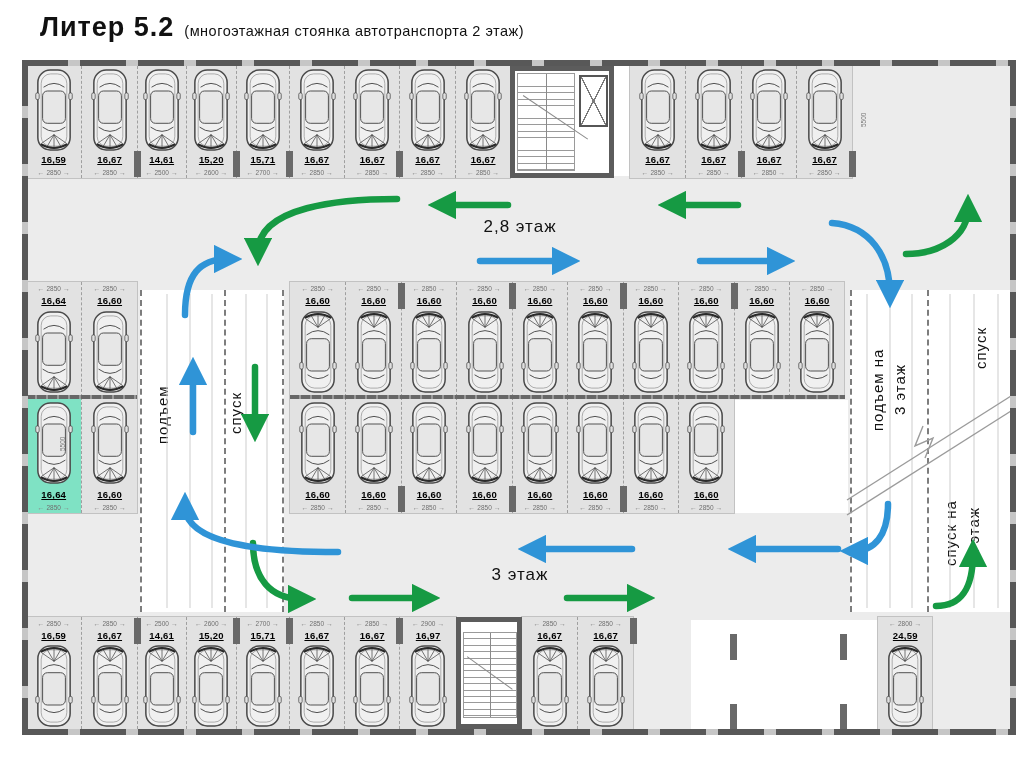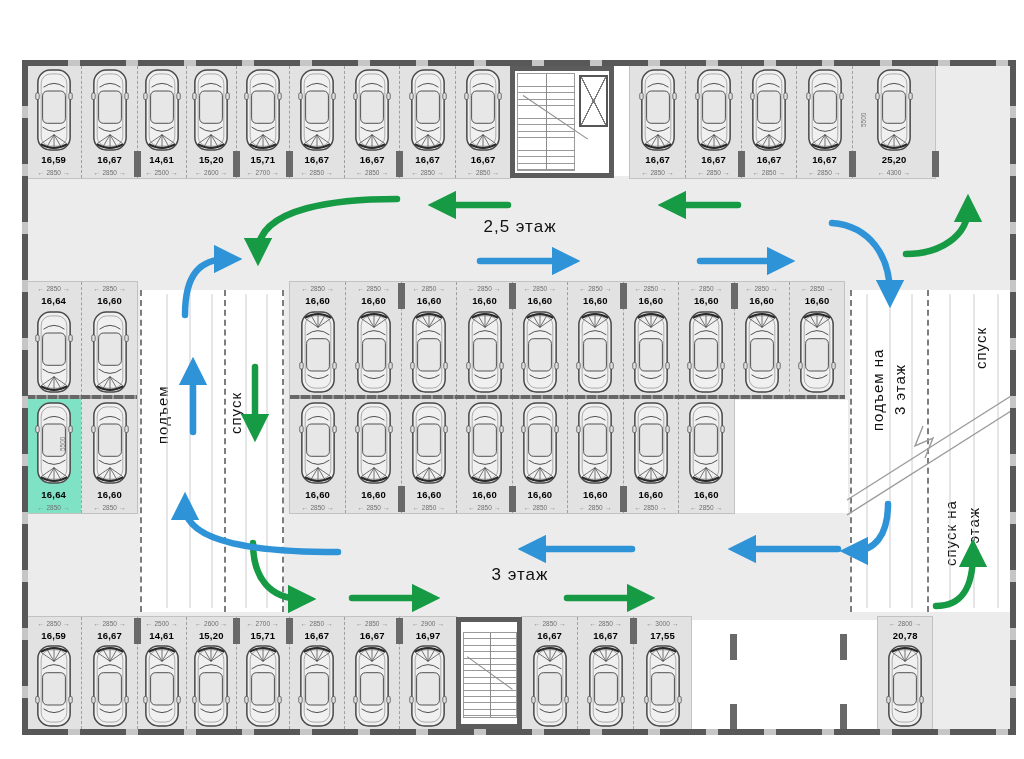--- a/index.html
+++ b/index.html
@@ -20,21 +20,21 @@
   .white{position:absolute;background:#fff;}
 
   
   .g{position:absolute;display:flex;align-items:stretch;background:#e2e2e2;outline:1px solid #c2c2c2;}
   .spot{position:relative;display:flex;flex-direction:column;box-sizing:border-box;background:#e2e2e2;}
   .spot + .spot{border-left:1px dashed #9f9f9f;}
   .spot.hl{background:#7fe2c4;}
   .car{flex:1;display:flex;align-items:center;justify-content:center;overflow:hidden;}
   .car svg{display:block;}
   .face-up .car svg{transform:scaleY(-1);}
-  .val{height:13px;line-height:13px;font-size:9.5px;font-weight:700;text-align:center;letter-spacing:.2px;color:#000;}
+  .val{height:13px;line-height:13px;font-size:9.5px;font-weight:700;text-decoration:underline;text-align:center;letter-spacing:.2px;color:#000;}
   .dim{height:12px;font-size:6.5px;color:#707070;display:flex;align-items:center;justify-content:center;gap:2px;white-space:nowrap;}
   .dim::before{content:"←";font-size:7px;color:#8a8a8a;}
   .dim::after{content:"→";font-size:7px;color:#8a8a8a;}
   .lb .car{order:0}.lb .val{order:1}.lb .dim{order:2}
   .lt .dim{order:0}.lt .val{order:1}.lt .car{order:2}
   .pil{position:absolute;right:-4px;width:7px;height:26px;background:#696969;z-index:4;}
   .lb .pil{bottom:1px;} .lt .pil{top:1px;}
 
   
   .ramp{position:absolute;background:#fff;z-index:1;}
@@ -59,20 +59,22 @@
      linear-gradient(to bottom right,transparent calc(50% - .7px),#7a7a7a calc(50% - .7px) calc(50% + .7px),transparent calc(50% + .7px)),#fff;}
 
   .divwall{position:absolute;height:4px;background:repeating-linear-gradient(90deg,#676767 0 9px,#9a9a9a 9px 11px);z-index:3;}
   .col{position:absolute;width:7px;height:26px;background:#696969;z-index:4;}
   .overlay{position:absolute;left:0;top:0;z-index:6;pointer-events:none;}
 </style>
 </head>
 <body>
 
 <div class="title">
+  <span class="main">Литер 5.2</span>
+  <span class="sub">(многоэтажная стоянка автотранспорта 2 этаж)</span>
 </div>
 
 <div class="plan">
 
   <div class="white" style="left:669px;top:560px;width:187px;height:112px;"></div>
   <div class="white" style="left:712px;top:340px;width:114px;height:113px;"></div>
   <div class="white" style="left:590px;top:4px;width:18px;height:112px;"></div>
 
   <div class="ramp" style="left:118px;top:230px;width:140px;height:322px;border-left:2px dashed #7d7d7d;border-right:2px dashed #7d7d7d;">
     <div class="lane" style="left:0;width:82px;"></div>
@@ -84,21 +86,21 @@
   <div class="ramp" style="left:828px;top:230px;width:160px;height:322px;border-left:2px dashed #7d7d7d;">
     <div class="lane" style="left:0;width:75px;"></div>
     <div class="lane dashed" style="left:75px;right:0;"></div>
   </div>
   <div class="vtext" style="left:847px;top:245px;height:170px;">подъем на</div>
   <div class="vtext" style="left:869px;top:245px;height:170px;">3 этаж</div>
   <div class="vtext" style="left:950px;top:235px;height:105px;">спуск</div>
   <div class="vtext" style="left:920px;top:398px;height:150px;">спуск на</div>
   <div class="vtext" style="left:943px;top:398px;height:150px;">1 этаж</div>
 
-  <div class="floorlab" style="left:428px;top:157px;">2,5 этаж</div>
+  <div class="floorlab" style="left:428px;top:157px;">2,8 этаж</div>
   <div class="floorlab" style="left:428px;top:505px;">3 этаж</div>
 
   <div class="vdim" style="left:838px;top:18px;height:84px;">5500</div>
   <div class="vdim" style="left:37px;top:352px;height:64px;">5500</div>
 
   <div class="g lb" style="left:4px;top:6px;height:112px;">
 
       <div class="spot" style="width: 55.4475px;">
         <div class="car">
           <svg width="38" height="84" viewBox="0 0 40 88">
@@ -341,38 +343,20 @@
             <path d="M6 80 Q20 88 34 80" fill="none" stroke="#2a2a2a" stroke-width="2.2"></path>
             <rect x="0.8" y="26" width="3.6" height="7" rx="1.5" fill="#e0e0e0" stroke="#4a4a4a" stroke-width="0.8"></rect>
             <rect x="35.6" y="26" width="3.6" height="7" rx="1.5" fill="#e0e0e0" stroke="#4a4a4a" stroke-width="0.8"></rect>
           </svg>
         </div>
         <div class="val">16,67</div>
         <div class="dim">2850</div>
         <span class="pil"></span>
       </div>
 
-      <div class="spot" style="width: 83.6576px;">
-        <div class="car">
-          <svg width="38" height="84" viewBox="0 0 40 88">
-            <rect x="3" y="2" width="34" height="84" rx="13" fill="#f0f0f0" stroke="#4a4a4a" stroke-width="1.6"></rect>
-            <rect x="6.5" y="6" width="27" height="76" rx="10" fill="none" stroke="#8a8a8a" stroke-width="0.7"></rect>
-            <path d="M9 20 Q20 12 31 20" fill="none" stroke="#4a4a4a" stroke-width="1"></path>
-            <rect x="8" y="24" width="24" height="34" rx="5" fill="#e7e7e7" stroke="#4a4a4a" stroke-width="1"></rect>
-            <path d="M8 62 Q20 71 32 62" fill="none" stroke="#4a4a4a" stroke-width="1"></path>
-            <path d="M20 70 L7 79 M20 70 L13 82 M20 70 L20 83 M20 70 L27 82 M20 70 L33 79" stroke="#4a4a4a" stroke-width="0.8" fill="none"></path>
-            <path d="M6 80 Q20 88 34 80" fill="none" stroke="#2a2a2a" stroke-width="2.2"></path>
-            <rect x="0.8" y="26" width="3.6" height="7" rx="1.5" fill="#e0e0e0" stroke="#4a4a4a" stroke-width="0.8"></rect>
-            <rect x="35.6" y="26" width="3.6" height="7" rx="1.5" fill="#e0e0e0" stroke="#4a4a4a" stroke-width="0.8"></rect>
-          </svg>
-        </div>
-        <div class="val">25,20</div>
-        <div class="dim">4300</div>
-        <span class="pil"></span>
-      </div>
 
     </div>
   <div class="g lt face-up" style="left:268px;top:222px;height:115px;">
       <div class="spot" style="width: 55.4475px;">
         <div class="car">
           <svg width="38" height="84" viewBox="0 0 40 88">
             <rect x="3" y="2" width="34" height="84" rx="13" fill="#f0f0f0" stroke="#4a4a4a" stroke-width="1.6"></rect>
             <rect x="6.5" y="6" width="27" height="76" rx="10" fill="none" stroke="#8a8a8a" stroke-width="0.7"></rect>
             <path d="M9 20 Q20 12 31 20" fill="none" stroke="#4a4a4a" stroke-width="1"></path>
             <rect x="8" y="24" width="24" height="34" rx="5" fill="#e7e7e7" stroke="#4a4a4a" stroke-width="1"></rect>
@@ -975,56 +959,38 @@
             <path d="M6 80 Q20 88 34 80" fill="none" stroke="#2a2a2a" stroke-width="2.2"></path>
             <rect x="0.8" y="26" width="3.6" height="7" rx="1.5" fill="#e0e0e0" stroke="#4a4a4a" stroke-width="0.8"></rect>
             <rect x="35.6" y="26" width="3.6" height="7" rx="1.5" fill="#e0e0e0" stroke="#4a4a4a" stroke-width="0.8"></rect>
           </svg>
         </div>
         <div class="val">16,67</div>
         <div class="dim">2850</div>
         <span class="pil"></span>
       </div>
 
-      <div class="spot" style="width: 58.3658px;">
-        <div class="car">
-          <svg width="38" height="84" viewBox="0 0 40 88">
-            <rect x="3" y="2" width="34" height="84" rx="13" fill="#f0f0f0" stroke="#4a4a4a" stroke-width="1.6"></rect>
-            <rect x="6.5" y="6" width="27" height="76" rx="10" fill="none" stroke="#8a8a8a" stroke-width="0.7"></rect>
-            <path d="M9 20 Q20 12 31 20" fill="none" stroke="#4a4a4a" stroke-width="1"></path>
-            <rect x="8" y="24" width="24" height="34" rx="5" fill="#e7e7e7" stroke="#4a4a4a" stroke-width="1"></rect>
-            <path d="M8 62 Q20 71 32 62" fill="none" stroke="#4a4a4a" stroke-width="1"></path>
-            <path d="M20 70 L7 79 M20 70 L13 82 M20 70 L20 83 M20 70 L27 82 M20 70 L33 79" stroke="#4a4a4a" stroke-width="0.8" fill="none"></path>
-            <path d="M6 80 Q20 88 34 80" fill="none" stroke="#2a2a2a" stroke-width="2.2"></path>
-            <rect x="0.8" y="26" width="3.6" height="7" rx="1.5" fill="#e0e0e0" stroke="#4a4a4a" stroke-width="0.8"></rect>
-            <rect x="35.6" y="26" width="3.6" height="7" rx="1.5" fill="#e0e0e0" stroke="#4a4a4a" stroke-width="0.8"></rect>
-          </svg>
-        </div>
-        <div class="val">17,55</div>
-        <div class="dim">3000</div>
-
-      </div>
     </div>
   <div class="g lt face-up" style="left:856px;top:557px;height:112px;">
 
       <div class="spot" style="width: 54.4747px;">
         <div class="car">
           <svg width="38" height="84" viewBox="0 0 40 88">
             <rect x="3" y="2" width="34" height="84" rx="13" fill="#f0f0f0" stroke="#4a4a4a" stroke-width="1.6"></rect>
             <rect x="6.5" y="6" width="27" height="76" rx="10" fill="none" stroke="#8a8a8a" stroke-width="0.7"></rect>
             <path d="M9 20 Q20 12 31 20" fill="none" stroke="#4a4a4a" stroke-width="1"></path>
             <rect x="8" y="24" width="24" height="34" rx="5" fill="#e7e7e7" stroke="#4a4a4a" stroke-width="1"></rect>
             <path d="M8 62 Q20 71 32 62" fill="none" stroke="#4a4a4a" stroke-width="1"></path>
             <path d="M20 70 L7 79 M20 70 L13 82 M20 70 L20 83 M20 70 L27 82 M20 70 L33 79" stroke="#4a4a4a" stroke-width="0.8" fill="none"></path>
             <path d="M6 80 Q20 88 34 80" fill="none" stroke="#2a2a2a" stroke-width="2.2"></path>
             <rect x="0.8" y="26" width="3.6" height="7" rx="1.5" fill="#e0e0e0" stroke="#4a4a4a" stroke-width="0.8"></rect>
             <rect x="35.6" y="26" width="3.6" height="7" rx="1.5" fill="#e0e0e0" stroke="#4a4a4a" stroke-width="0.8"></rect>
           </svg>
         </div>
-        <div class="val">20,78</div>
+        <div class="val">24,59</div>
         <div class="dim">2800</div>
 
       </div>
     </div>
 
   <div class="divwall" style="left:268px;top:335px;width:555px;"></div>
   <div class="divwall" style="left:4px;top:335px;width:111px;"></div>
 
   <div class="col" style="left:708px;top:574px;"></div>
   <div class="col" style="left:818px;top:574px;"></div>

